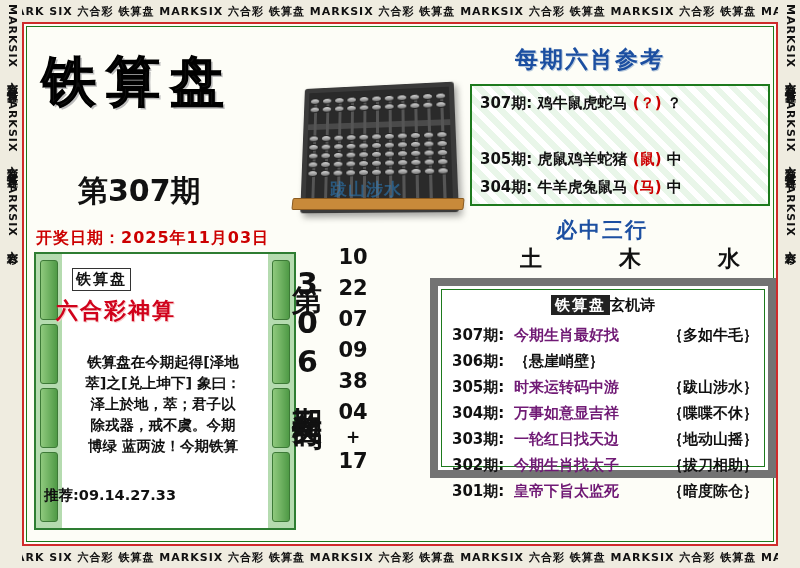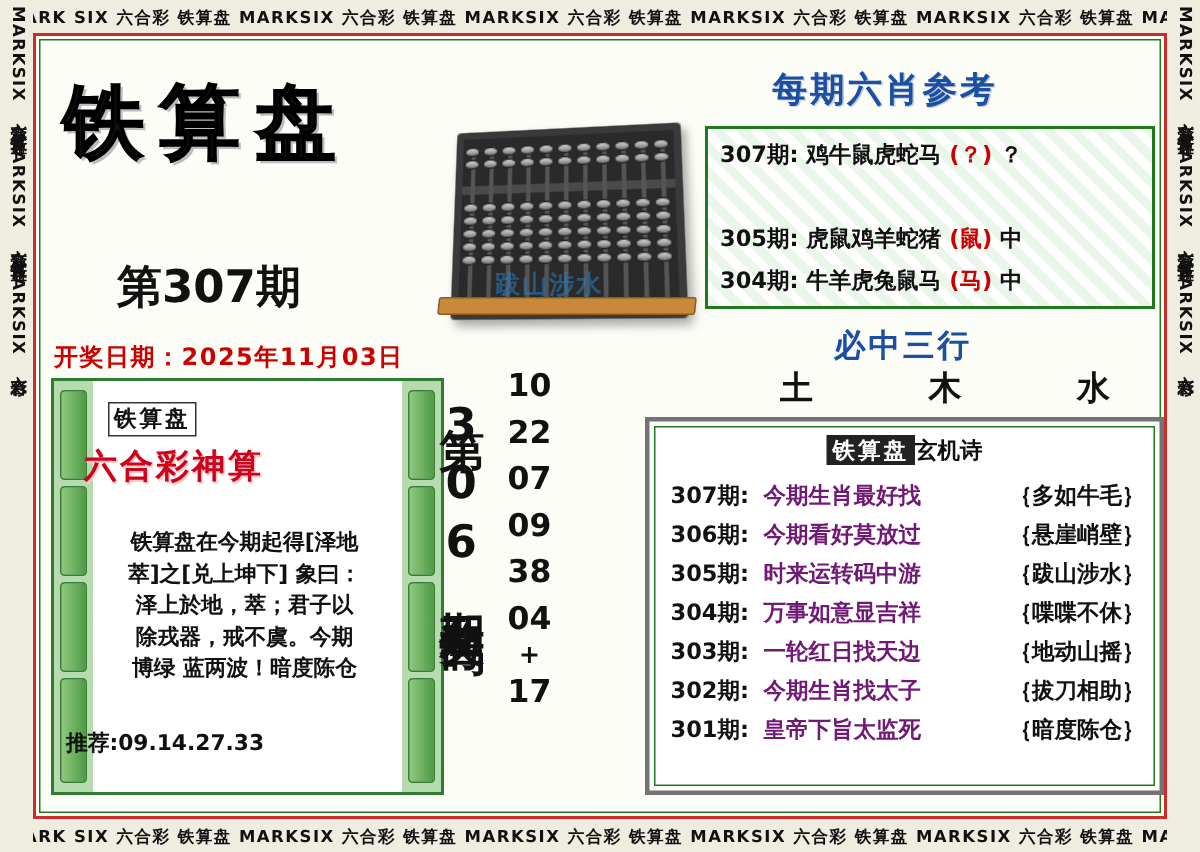--- a/index.html
+++ b/index.html
@@ -116,22 +116,22 @@
     letter-spacing:2px;
   }
   .bz-elems {
     position:absolute; left:520px; top:244px; width:220px;
     display:flex; justify-content:space-between;
     font-size:22px; font-weight:bold; color:#111;
   }
 
   
   .xj-box {
-    position:absolute; left:430px; top:278px; width:346px; height:252px;
-    border:3px solid #737373; background:#fff;
+    position:absolute; left:430px; top:278px; width:346px; height:200px;
+    border:8px solid #737373; background:#fff;
   }
   .xj-box .inner { position:absolute; inset:3px; border:1px solid #1d7a1d; }
   .xj-head {
     position:absolute; left:0; right:0; top:10px; text-align:center;
     font-size:15px; font-weight:bold; color:#111;
   }
   .xj-head .badge {
     background:#222; color:#fff; padding:1px 4px; letter-spacing:2px;
   }
   .xj-row {
@@ -354,21 +354,20 @@
       <span class="badge">铁算盘</span><span>玄机诗</span>
     </div>
 
     <div class="xj-row" style="top:40px">
       <span class="k">307期:</span>
       <span class="v">今期生肖最好找</span>
       <span class="b">｛多如牛毛｝</span>
     </div>
     <div class="xj-row" style="top:66px">
       <span class="k">306期:</span>
-      <span class="v">今期看好莫放过</span>
       <span class="b">｛悬崖峭壁｝</span>
     </div>
     <div class="xj-row" style="top:92px">
       <span class="k">305期:</span>
       <span class="v">时来运转码中游</span>
       <span class="b">｛跋山涉水｝</span>
     </div>
     <div class="xj-row" style="top:118px">
       <span class="k">304期:</span>
       <span class="v">万事如意显吉祥</span>
@@ -402,21 +401,21 @@
     <div class="bamboo-seg" style="right:4px; top:134px; height:60px;"></div>
     <div class="bamboo-seg" style="right:4px; top:198px; height:70px;"></div>
   </div>
   <div class="logo-small">铁算盘</div>
   <div class="logo-red">六合彩神算</div>
   <div class="poem">
     <div>铁算盘在今期起得[泽地</div>
     <div>萃]之[兑上坤下] 象曰：</div>
     <div>泽上於地，萃；君子以</div>
     <div>除戎器，戒不虞。今期</div>
-    <div>博绿 蓝两波！暗度陈仓</div>
+    <div>博绿 蓝两波！今期铁算</div>
   </div>
   <div class="recommend">推荐:09.14.27.33</div>
 
   <div class="vtext">第306期开奖号码</div>
   <div class="nums">
     <div>10</div>
     <div>22</div>
     <div>07</div>
     <div>09</div>
     <div>38</div>

